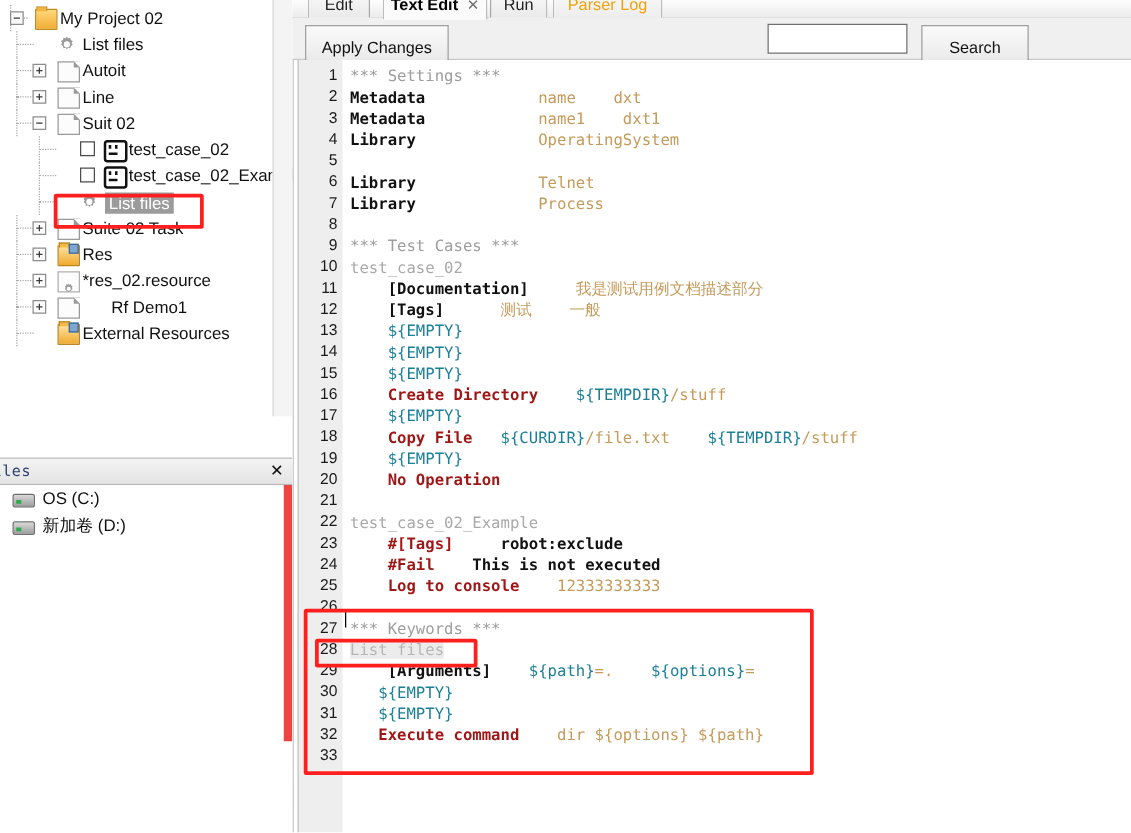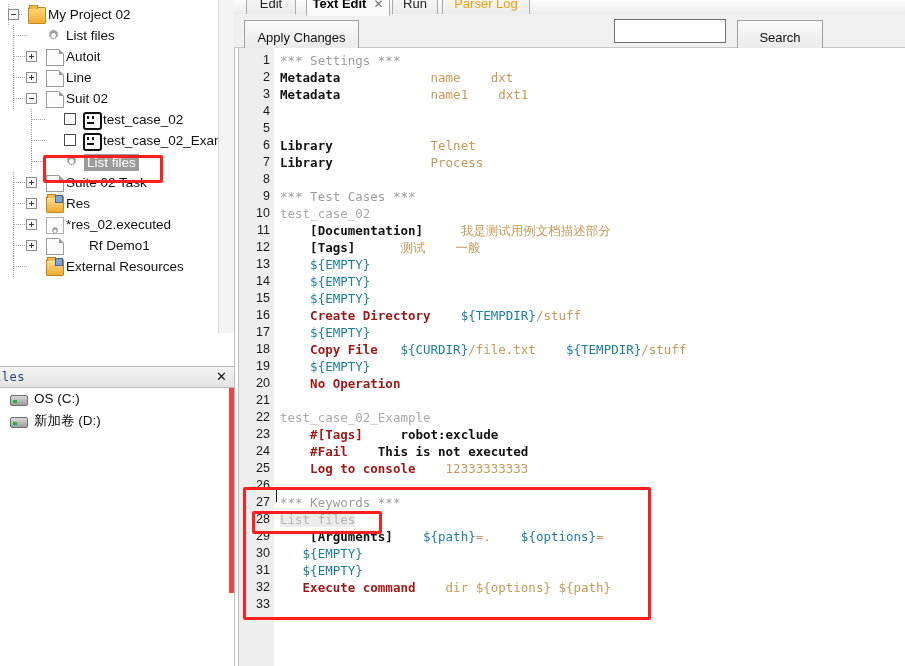--- a/index.html
+++ b/index.html
@@ -57,21 +57,21 @@
   .hscroll .thumb{position:absolute;left:14px;top:2px;width:194px;height:14px;background:#cdcdcd;}
   .hscroll .ar{position:absolute;top:0;width:14px;height:18px;line-height:17px;text-align:center;color:#5a5a5a;font-size:11px;font-family:"DejaVu Sans",sans-serif;}
   .hscroll .ar.l{left:0;}
   .hscroll .ar.r{right:0;}
 
   
   .files-panel{position:absolute;left:0;top:366px;width:234px;height:300px;background:#fff;}
   .files-title{position:relative;height:20px;background:linear-gradient(#f3f3f3,#e4e4e4);border-top:1px solid #b9b9b9;border-bottom:1px solid #b9b9b9;}
   .files-title .t{position:absolute;left:-6px;top:3px;font-size:12px;color:#2a3f6b;font-family:"DejaVu Sans Mono",monospace;letter-spacing:0.5px;}
   .files-title .x{position:absolute;right:7px;top:2px;font-size:13px;font-weight:bold;color:#111;cursor:default;}
-  .files-body{position:relative;height:205px;background:#fff;border-right:5px solid #ef4444;}
+  .files-body{position:relative;height:205px;background:#fff;border-right:7px solid #ef4444;}
   .drive{position:relative;height:22px;line-height:22px;font-size:13.5px;padding-left:34px;color:#111;}
   .drive .dic{position:absolute;left:10px;top:7px;width:16px;height:9px;background:linear-gradient(#d9d9d9,#9d9d9d);border:1px solid #6f6f6f;border-radius:2px;}
   .drive .dic:after{content:"";position:absolute;left:2px;top:4px;width:4px;height:3px;background:#2fa84f;}
 
   
   .right-col{position:absolute;left:234px;top:0;width:671px;height:666px;background:#fff;}
 
   .tabbar{position:absolute;left:0;top:0;width:671px;height:14px;background:linear-gradient(#fdfdfd,#ececec);border-bottom:1px solid #a9a9a9;}
   .tab{position:absolute;top:-9px;height:23px;line-height:24px;padding:0 9px;font-size:13px;color:#222;
        background:linear-gradient(#fbfbfb,#e9e9e9);border:1px solid #a9a9a9;border-bottom:none;border-radius:2px 2px 0 0;}
@@ -201,21 +201,21 @@
             <div class="guide-h" style="left: 13px; top: 10px; width: 14px;"></div>
             <div class="expander plus" style="left: 26px;"></div>
             <div class="ic ic-docgear" style="left: 46px;">
               <div style="position:absolute;left:3px;top:3px;"><svg width="10" height="10" viewBox="0 0 16 16">
                   <g fill="#9b9b9b">
                     <path d="M8 1.2l1 1.6 1.9-.5.5 1.9 1.6 1-1 1.6 1 1.6-1.6 1-.5 1.9-1.9-.5-1 1.6-1-1.6-1.9.5-.5-1.9-1.6-1 1-1.6-1-1.6 1.6-1 .5-1.9 1.9.5z"></path>
                   </g>
                   <circle cx="8" cy="8" r="2.6" fill="#ffffff"></circle>
                 </svg></div>
             </div>
-            <span class="lbl" style="position: absolute; left: 66px; top: 0px;">*res_02.executed</span>
+            <span class="lbl" style="position: absolute; left: 66px; top: 0px;">*res_02.resource</span>
           </div>
           <div class="trow">
             <div class="guide" style="left: 13px; top: 0px; height: 21px;"></div>
             <div class="guide-h" style="left: 13px; top: 10px; width: 14px;"></div>
             <div class="expander plus" style="left: 26px;"></div>
             <div class="ic ic-doc" style="left: 46px;"></div>
             <span class="lbl" style="position: absolute; left: 66px; top: 0px; margin-left: 23px;">Rf Demo1</span>
           </div>
           <div class="trow">
             <div class="guide" style="left: 13px; top: 0px; height: 21px;"></div>
@@ -260,21 +260,21 @@
       <button class="btn" style="left:503px;width:86px;">Search</button>
     </div>
 
     <div class="editor">
       <div class="gutterbg"></div>
       <div class="gutline"></div>
       <div class="codearea" id="codearea">
           <div class="cl"><span class="ln">1</span><span class="src"><span class="c-sec">*** Settings ***</span></span></div>
           <div class="cl"><span class="ln">2</span><span class="src"><span class="c-set">Metadata</span><span class="c-txt">            </span><span class="c-arg">name</span><span class="c-arg">    </span><span class="c-arg">dxt</span></span></div>
           <div class="cl"><span class="ln">3</span><span class="src"><span class="c-set">Metadata</span><span class="c-txt">            </span><span class="c-arg">name1</span><span class="c-arg">    </span><span class="c-arg">dxt1</span></span></div>
-          <div class="cl"><span class="ln">4</span></div>
+          <div class="cl"><span class="ln">4</span><span class="src"><span class="c-set">Library</span><span class="c-txt">             </span><span class="c-arg">OperatingSystem</span></span></div>
           <div class="cl"><span class="ln">5</span></div>
           <div class="cl"><span class="ln">6</span><span class="src"><span class="c-set">Library</span><span class="c-txt">             </span><span class="c-arg">Telnet</span></span></div>
           <div class="cl"><span class="ln">7</span><span class="src"><span class="c-set">Library</span><span class="c-txt">             </span><span class="c-arg">Process</span></span></div>
           <div class="cl"><span class="ln">8</span><span class="src"></span></div>
           <div class="cl"><span class="ln">9</span><span class="src"><span class="c-sec">*** Test Cases ***</span></span></div>
           <div class="cl"><span class="ln">10</span><span class="src"><span class="c-name">test_case_02</span></span></div>
           <div class="cl"><span class="ln">11</span><span class="src"><span class="c-set">    [Documentation]</span><span class="c-txt">     </span><span class="c-cn">我是测试用例文档描述部分</span></span></div>
           <div class="cl"><span class="ln">12</span><span class="src"><span class="c-set">    [Tags]</span><span class="c-txt">      </span><span class="c-cn">测试</span><span class="c-cn">    </span><span class="c-cn">一般</span></span></div>
           <div class="cl"><span class="ln">13</span><span class="src"><span class="c-txt">    </span><span class="c-var">${EMPTY}</span></span></div>
           <div class="cl"><span class="ln">14</span><span class="src"><span class="c-txt">    </span><span class="c-var">${EMPTY}</span></span></div>

